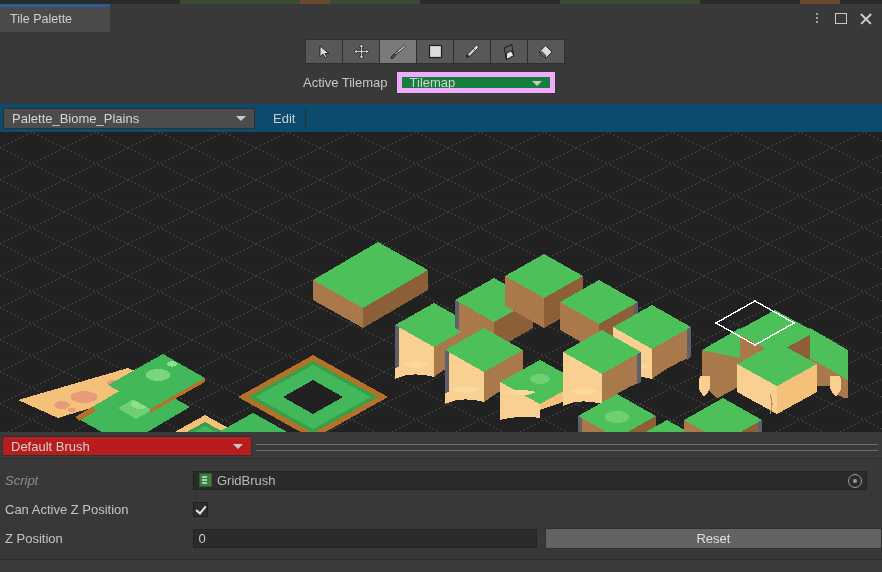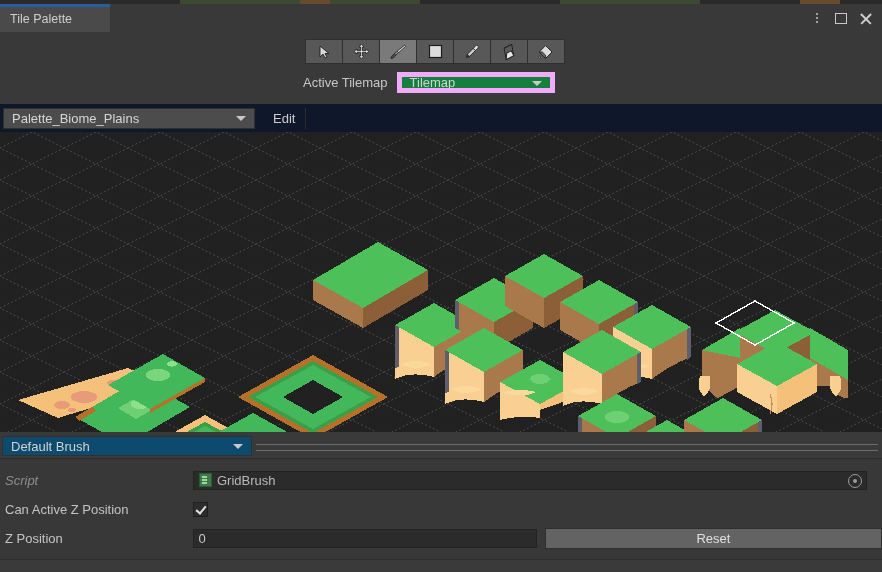--- a/index.html
+++ b/index.html
@@ -120,21 +120,21 @@
     width: 0; height: 0;
     border-left: 5px solid transparent;
     border-right: 5px solid transparent;
     border-top: 5px solid #c9c9c9;
   }
   #tilemap-dd { width: 158px; }
 
   
   .palette-row {
     position: absolute; left: 0; top: 104px; width: 882px; height: 28px;
-    background: #0f172a;
+    background: #0c4a6e;
     display: flex; align-items: center;
   }
   #palette-dd {
     width: 252px; height: 21px; margin-left: 3px;
     background: #4c4c4c; border: 1px solid #303030;
   }
   #palette-dd .dd-text { color: #d6d6d6; }
   .edit-btn {
     margin-left: 8px; height: 21px;
     padding: 0 10px;
@@ -161,21 +161,21 @@
   .inspector {
     position: absolute; left: 0; top: 432px; width: 882px; height: 140px;
     background: #3a3a3a;
   }
   .brush-row {
     position: absolute; left: 0; top: 2px; width: 882px; height: 24px;
     display: flex; align-items: center;
   }
   #brush-dd {
     width: 250px; height: 20px; margin-left: 2px;
-    background: #0c4a6e; border: 1px solid #303030;
+    background: #b91c1c; border: 1px solid #303030;
   }
   .slider-track {
     position: absolute; left: 256px; top: 10px;
     width: 622px; height: 5px;
     border-top: 1px solid #6d6d6d;
     border-bottom: 1px solid #6d6d6d;
     background: #3a3a3a;
     cursor: pointer;
   }
   .insp-body {

